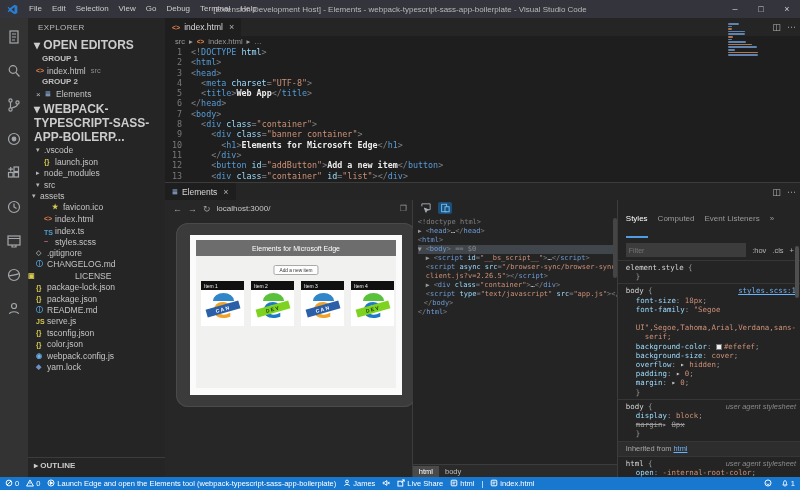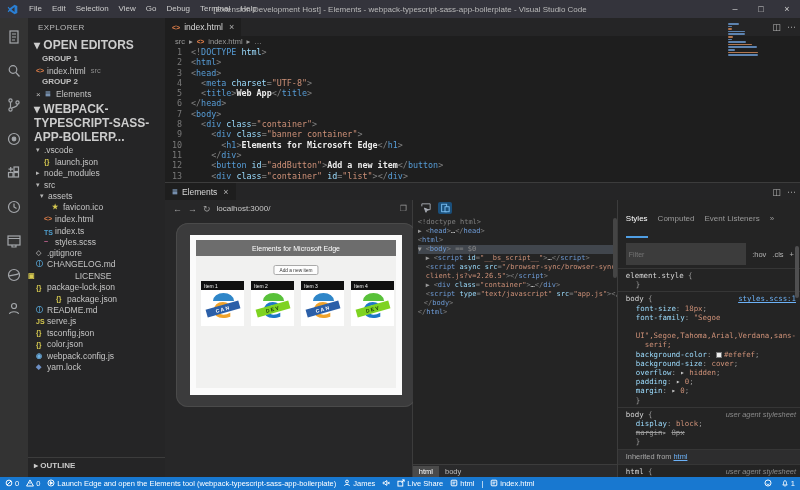--- a/index.html
+++ b/index.html
@@ -98,21 +98,21 @@
   .dom-line { line-height:9px; white-space:nowrap; overflow:hidden; }
   .dom-line.hl { background:#41464d; }
   .dom-crumbs { position:absolute; left:0; bottom:0; width:100%; height:13px; background:#2a2a2b;
     border-top:1px solid #3c3c3c; display:flex; align-items:center; font-size:7.5px; font-family:"Liberation Sans",sans-serif; }
   .crumb { padding:1px 6px; color:#bdbdbd; } .crumb.sel { background:#4a4a4a; color:#ffffff; }
 
   .styles-pane { flex:1; position:relative; font-size:7.6px; overflow:hidden; }
   .styles-tabs { display:flex; gap:10px; padding:14px 0 2px 8px; font-size:8px; color:#9a9a9a; }
   .styles-tab.active { color:#ffffff; border-bottom:2px solid #4f9ee3; padding-bottom:13px; }
   .filter-row { display:flex; align-items:center; margin:3px 6px 3px 8px; gap:6px; }
-  .filter-input { flex:1; background:#3c3c3c; border:none; color:#bdbdbd; font-size:7px; height:22px; padding-left:3px; }
+  .filter-input { flex:1; background:#3c3c3c; border:none; color:#bdbdbd; font-size:7px; height:14px; padding-left:3px; }
   .filter-tools { color:#b5b5b5; font-size:7.5px; display:flex; gap:6px; }
   .rules { font-family:"DejaVu Sans Mono", monospace; font-size:7.4px; line-height:9.2px; }
   .rule { border-top:1px solid #363636; padding:2px 4px 2px 8px; position:relative; }
   .rule-head { display:flex; justify-content:space-between; }
   .r-sel{color:#d7d7d7}.r-pp{color:#9a9a9a}.r-prop{color:#9cdcfe}.r-val{color:#ce9178}
   .r-link{color:#6cb2f8; text-decoration:underline;} .r-ua{color:#8a8a8a; font-style:italic; font-family:"Liberation Sans",sans-serif;}
   .r-line{padding-left:10px; white-space:pre-wrap;}
   .r-strike{color:#9a9a9a; text-decoration:line-through;}
   .swatch{display:inline-block;width:6px;height:6px;background:#efefef;border:1px solid #777;vertical-align:middle;margin-right:2px;}
   .inherit-bar { background:#2d2d2e; border-top:1px solid #363636; padding:2.5px 8px; color:#aaaaaa; font-family:"Liberation Sans",sans-serif; }
@@ -244,21 +244,21 @@
           <span>launch.json</span>
         </div>
         <div class="row" style="padding-left: 8px;">
           <span class="arrow">▸</span>
           <span>node_modules</span>
         </div>
         <div class="row" style="padding-left: 8px;">
           <span class="arrow">▾</span>
           <span>src</span>
         </div>
-        <div class="row" style="padding-left: 12px;">
+        <div class="row" style="padding-left: 4px;">
           <span class="arrow">▾</span>
           <span>assets</span>
         </div>
         <div class="row" style="padding-left: 24px;">
           <span class="ficon i-star">★</span>
           <span>favicon.ico</span>
         </div>
         <div class="row" style="padding-left: 16px;">
           <span class="ficon i-html">&lt;&gt;</span>
           <span>index.html</span>
@@ -280,21 +280,21 @@
           <span>CHANGELOG.md</span>
         </div>
         <div class="row" style="padding-left: 0; gap: 36px;">
           <span class="ficon i-badge">▣</span>
           <span>LICENSE</span>
         </div>
         <div class="row" style="padding-left: 8px;">
           <span class="ficon i-json">{}</span>
           <span>package-lock.json</span>
         </div>
-        <div class="row" style="padding-left: 8px; margin-left: 20px;">
+        <div class="row" style="padding-left: 8px;">
           <span class="ficon i-json">{}</span>
           <span>package.json</span>
         </div>
         <div class="row" style="padding-left: 8px;">
           <span class="ficon i-info">ⓘ</span>
           <span>README.md</span>
         </div>
         <div class="row" style="padding-left: 8px;">
           <span class="ficon i-js">JS</span>
           <span>serve.js</span>

